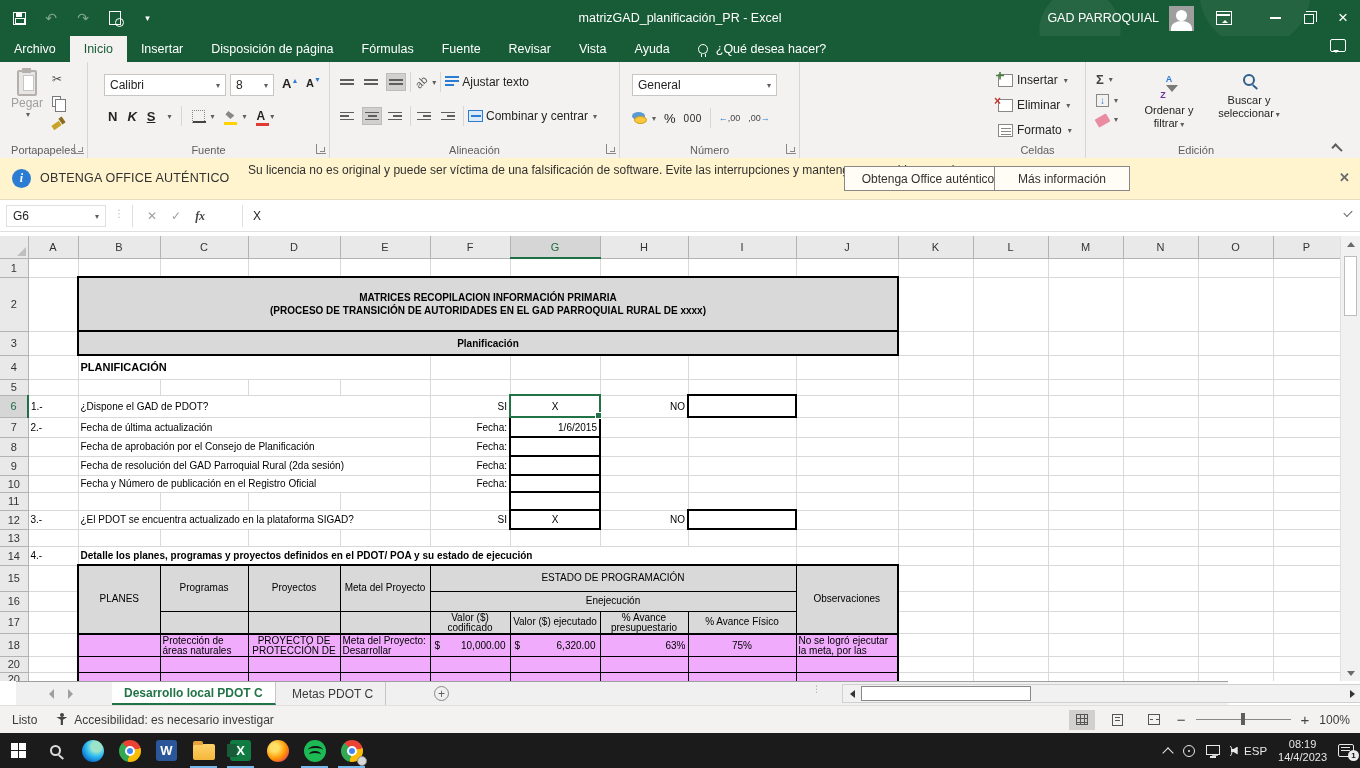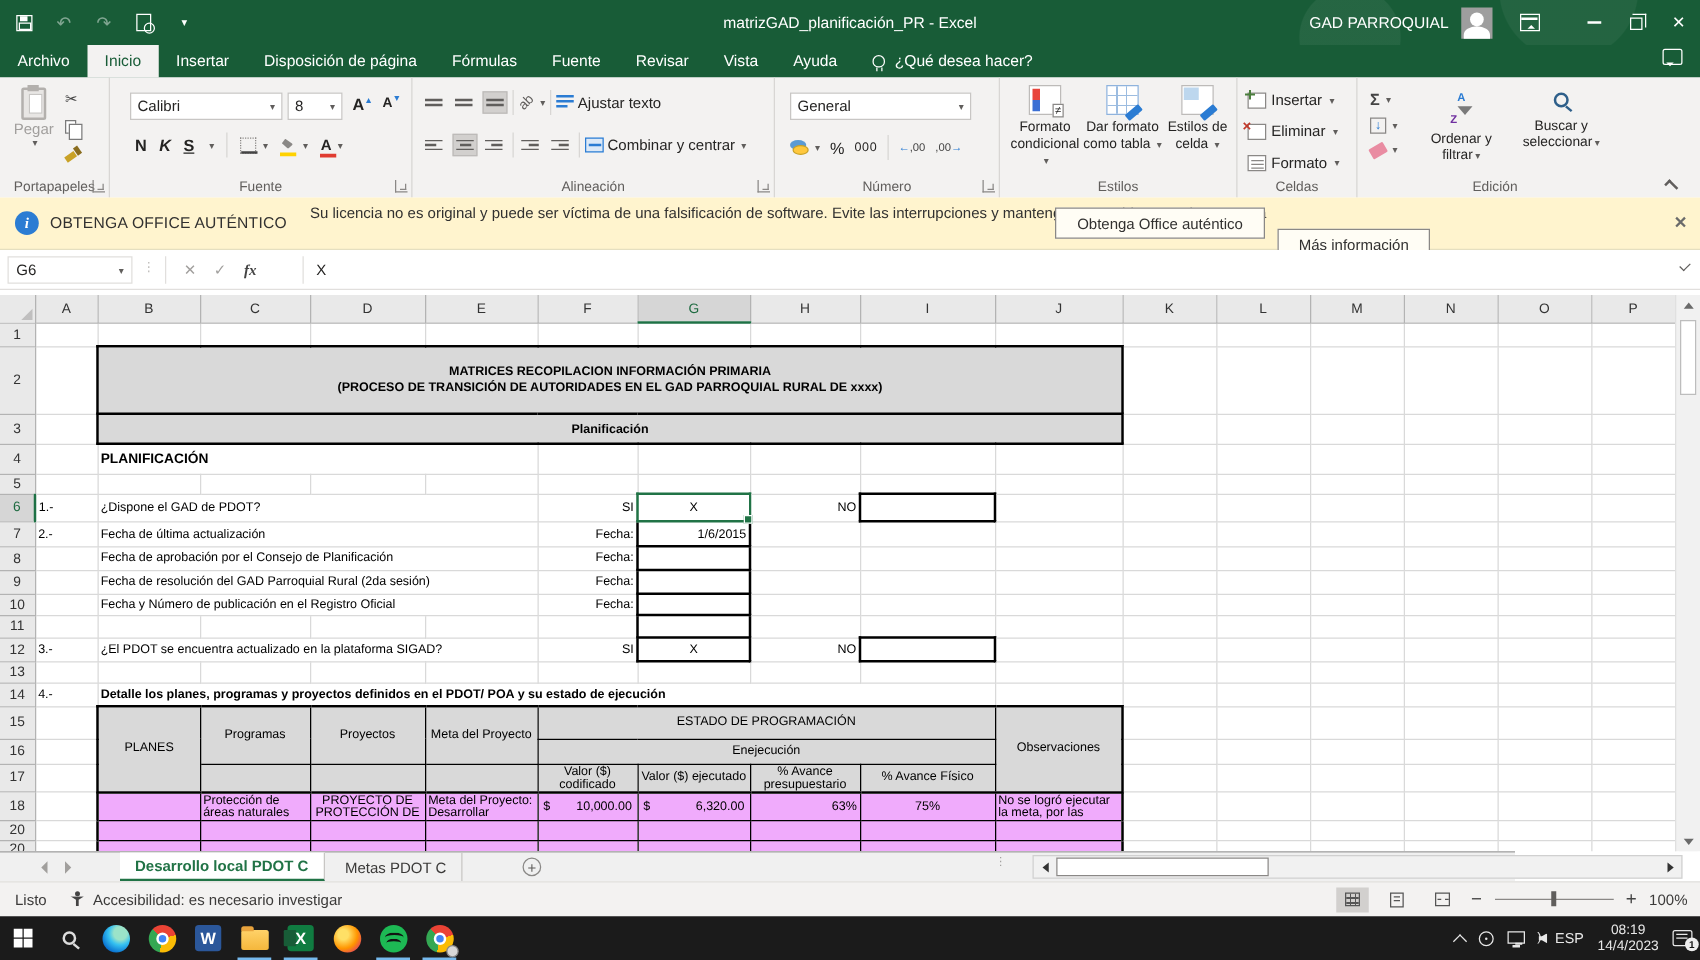--- a/index.html
+++ b/index.html
@@ -177,21 +177,21 @@
   td.wrapcell{white-space:normal;line-height:10px;vertical-align:top;padding-top:1px;}
   .money{display:flex;justify-content:space-between;padding:0 2px;}
   
   #vscroll{position:absolute;left:1340px;top:236px;width:20px;height:445px;background:#f1f1f1;border-left:1px solid #e0e0e0;}
   .varrow{position:absolute;left:2px;width:15px;height:16px;background:#f1f1f1;display:flex;align-items:center;justify-content:center;}
   .tri-up{width:0;height:0;border:4px solid transparent;border-bottom:5px solid #6a6a6a;margin-top:-4px;}
   .tri-dn{width:0;height:0;border:4px solid transparent;border-top:5px solid #6a6a6a;margin-bottom:-4px;}
   #vthumb{position:absolute;left:3px;top:20px;width:13px;height:60px;background:#fff;border:1px solid #bdbdbd;}
 
   
-  #tabstrip{position:absolute;left:0;top:681px;width:1212px;height:24px;background:#f0f0f0;border-top:1px solid #9f9f9f;font-size:12px;color:#3b3a39;}
+  #tabstrip{position:absolute;left:16px;top:681px;width:1212px;height:24px;background:#f0f0f0;border-top:1px solid #9f9f9f;font-size:12px;color:#3b3a39;}
   .navarr{position:absolute;top:7px;width:0;height:0;border:5px solid transparent;}
   .sheettab{position:absolute;top:0;height:23px;display:flex;align-items:center;padding:0 12px;border-right:1px solid #c8c6c4;}
   .sheettab.active{background:#fff;color:#217346;font-weight:700;border-bottom:2px solid #217346;border-right:1px solid #c8c6c4;}
   .addsheet{position:absolute;left:418px;top:4px;width:15px;height:15px;border-radius:50%;border:1px solid #8a8886;color:#605e5c;display:flex;align-items:center;justify-content:center;font-size:12px;line-height:12px;}
   .hdots{position:absolute;left:796px;top:5px;color:#a19f9d;font-size:9px;letter-spacing:1px;line-height:5px;text-align:center;width:8px;}
   #hscroll{position:absolute;left:826px;top:2px;width:520px;height:19px;background:#f1f1f1;border:1px solid #d0d0d0;}
   .harrow{position:absolute;top:2px;width:14px;height:13px;display:flex;align-items:center;justify-content:center;}
   .tri-l{width:0;height:0;border:4px solid transparent;border-right:5px solid #333;margin-left:-4px;}
   .tri-r{width:0;height:0;border:4px solid transparent;border-left:5px solid #333;margin-right:-4px;}
   #hthumb{position:absolute;left:18px;top:1px;width:170px;height:15px;background:#fff;border:1px solid #8a8886;}
@@ -442,38 +442,20 @@
         <span style="font-size:13px;">%</span>
         <span style="font-size:10px;letter-spacing:.5px;">000</span>
         <span class="vline"></span>
         <span class="decic"><span class="arr">←</span><span>,00</span></span>
         <span class="decic"><span>,00</span><span class="arr">→</span></span>
       </div>
       <div class="glabel">Número</div>
       <span class="launch"></span>
     </div>
 
-    <div class="grp" style="left:800px;width:190px;">
-      <div class="bigbtn" style="left:4px;">
-        <div class="cfic"></div>
-        <span>Formato condicional</span>
-        <span class="dd">▾</span>
-      </div>
-      <div class="bigbtn" style="left:66px;">
-        <div class="ftic"></div>
-        <span>Dar formato como tabla</span>
-        <span class="dd">▾</span>
-      </div>
-      <div class="bigbtn" style="left:126px;">
-        <div class="csic"></div>
-        <span>Estilos de celda</span>
-        <span class="dd">▾</span>
-      </div>
-      <div class="glabel">Estilos</div>
-    </div>
 
     <div class="grp" style="left:990px;width:96px;">
       <div class="cellrow" style="top:11px;">
         <span class="insic"></span>
         <span>Insertar</span>
         <span class="dd">▾</span>
       </div>
       <div class="cellrow" style="top:36px;">
         <span class="delic"></span>
         <span>Eliminar</span>
@@ -517,21 +499,21 @@
     <span class="collapse"></span>
   </div>
 
   <div id="msgbar">
     <span class="infoic">i</span>
     <span class="msghead">OBTENGA OFFICE AUTÉNTICO</span>
     <div class="msgtext">
       <div>Su licencia no es original y puede ser víctima de una falsificación de software. Evite las interrupciones y mantenga sus archivos a salvo con una</div>
     </div>
     <span class="msgbtn" style="right:348px;width:168px;">Obtenga Office auténtico</span>
-    <span class="msgbtn" style="right:216px;width:122px;margin-top:17px;">Más información</span>
+    <span class="msgbtn" style="right:230px;width:136px;">Más información</span>
     <span class="msgclose">✕</span>
   </div>
 
   <div id="fxbar">
     <div class="namebox">
       <span>G6</span>
       <span class="dd">▾</span>
     </div>
     <span class="nbdots">⋮</span>
     <div class="fxbtns">

